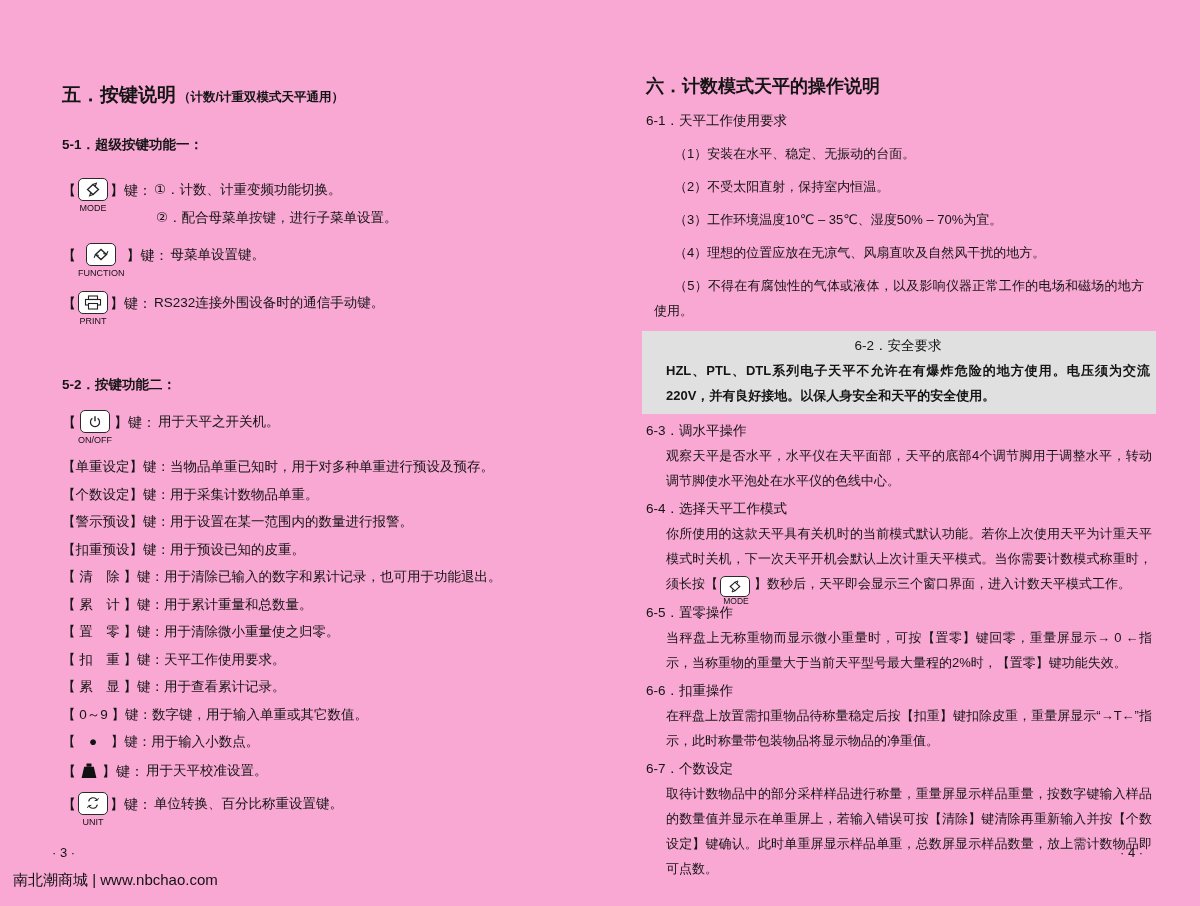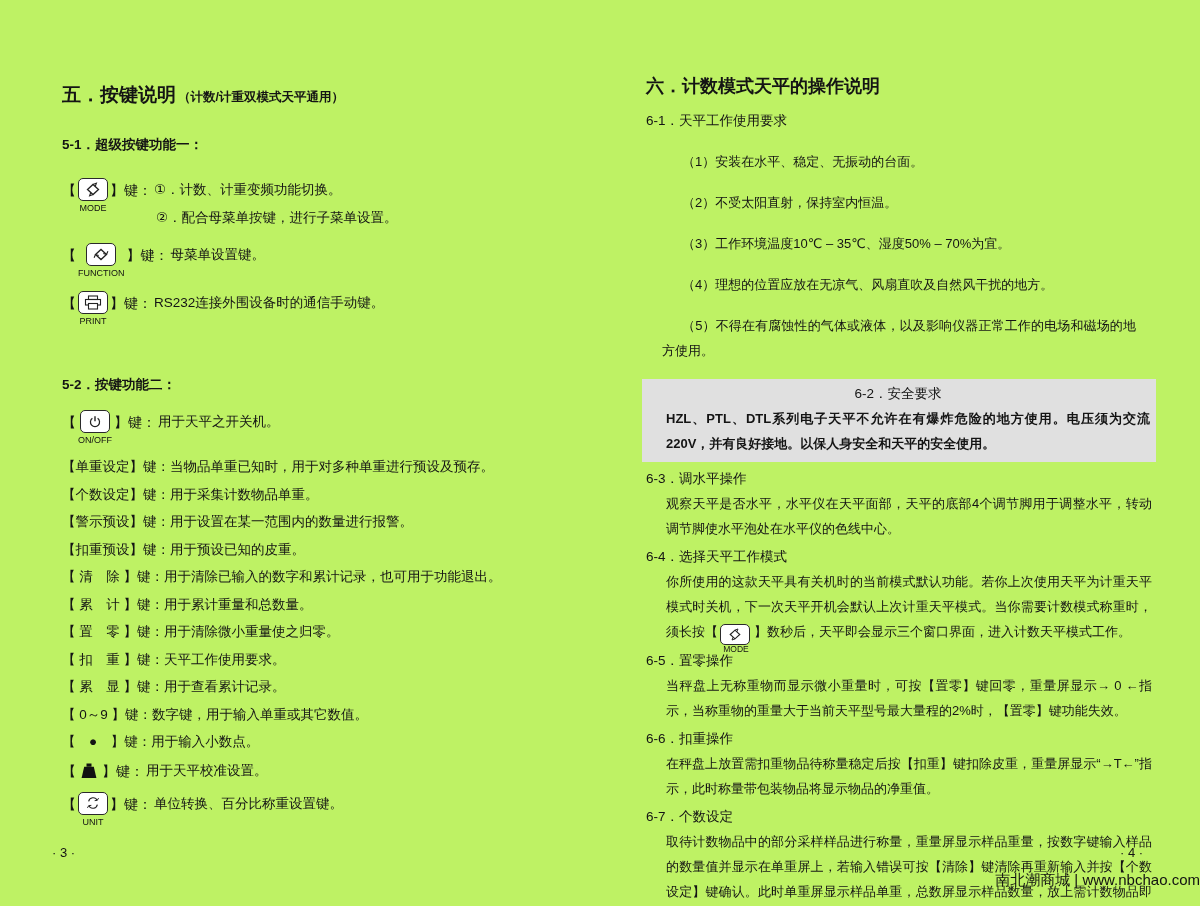--- a/index.html
+++ b/index.html
@@ -1,18 +1,18 @@
 <!DOCTYPE html>
 <html><head>
 <meta charset="utf-8">
 <style>
   * { box-sizing: border-box; }
   html,body { margin:0; padding:0; background:#ffffff; }
   body { font-family:"Liberation Sans","DejaVu Sans",sans-serif; color:#141414; }
-  .page { position:relative; width:1200px; height:906px; background:#bef264; overflow:hidden; }
+  .page { position:relative; width:1200px; height:906px; background:#f9a8d4; overflow:hidden; }
 
   
   .col-left  { position:absolute; left:62px;  top:82px; width:524px; }
   .col-right { position:absolute; left:646px; top:74px; width:506px; }
 
   
   .lp-title { margin-bottom:28px; white-space:nowrap; }
   .t-big   { font-size:19px; font-weight:bold; }
   .t-small { font-size:12.5px; font-weight:bold; margin-left:2px; }
 
@@ -32,35 +32,35 @@
   .txt-row { font-size:13.5px; line-height:27.5px; white-space:nowrap; }
 
   .kbox-plain { display:flex; align-items:center; height:24px; padding:0 2px; }
 
   .lp-pagenum { position:absolute; left:52px; top:845px; font-size:13px; }
   .rp-pagenum { position:absolute; left:1120px; top:845px; font-size:13px; }
 
   
   .rp-title { font-size:18px; font-weight:bold; margin-bottom:10px; }
   .sec-head-r { font-size:13.5px; font-weight:normal; line-height:25px; margin-top:3px; }
-  .req-item { font-size:13px; line-height:25px; text-indent:20px; margin:16px; text-align:justify; }
+  .req-item { font-size:13px; line-height:25px; text-indent:20px; margin:8px; text-align:justify; }
   .body-para { font-size:13px; line-height:25px; margin:0 0 0 20px; text-align:justify; }
 
   .safety-block { background:#e0e0e0; margin:6px 0 4px -4px; padding:2px 6px 6px 4px; width:calc(100% + 8px); }
   .safety-block .sec-head-r { margin-top:0;text-align:center; }
   .safety-block .body-para { font-weight:bold; }
 
   .inline-keycap { display:inline-block; position:relative; width:32px; height:21px; vertical-align:-5px; margin:0 2px; }
   .inline-kbox { display:flex; align-items:center; justify-content:center; width:30px; height:21px;
                  border:1.5px solid #2a2a2a; border-radius:5px; background:#fff; }
   .inline-klabel { position:absolute; top:21px; left:50%; transform:translateX(-50%);
                    font-size:8.5px; line-height:9px; white-space:nowrap; }
 
   
-  .footer { position:absolute; left:0; bottom:16px; width:100%; text-align:right; font-size:15px; color:#111; }
+  .footer { position:absolute; left:0; bottom:16px; width:100%; text-align:left; font-size:15px; color:#111;padding-left:13px; }
 
   svg { display:block; }
 </style>
 </head>
 <body>
 
 <div class="page">
 
   <div class="col-left">
 

